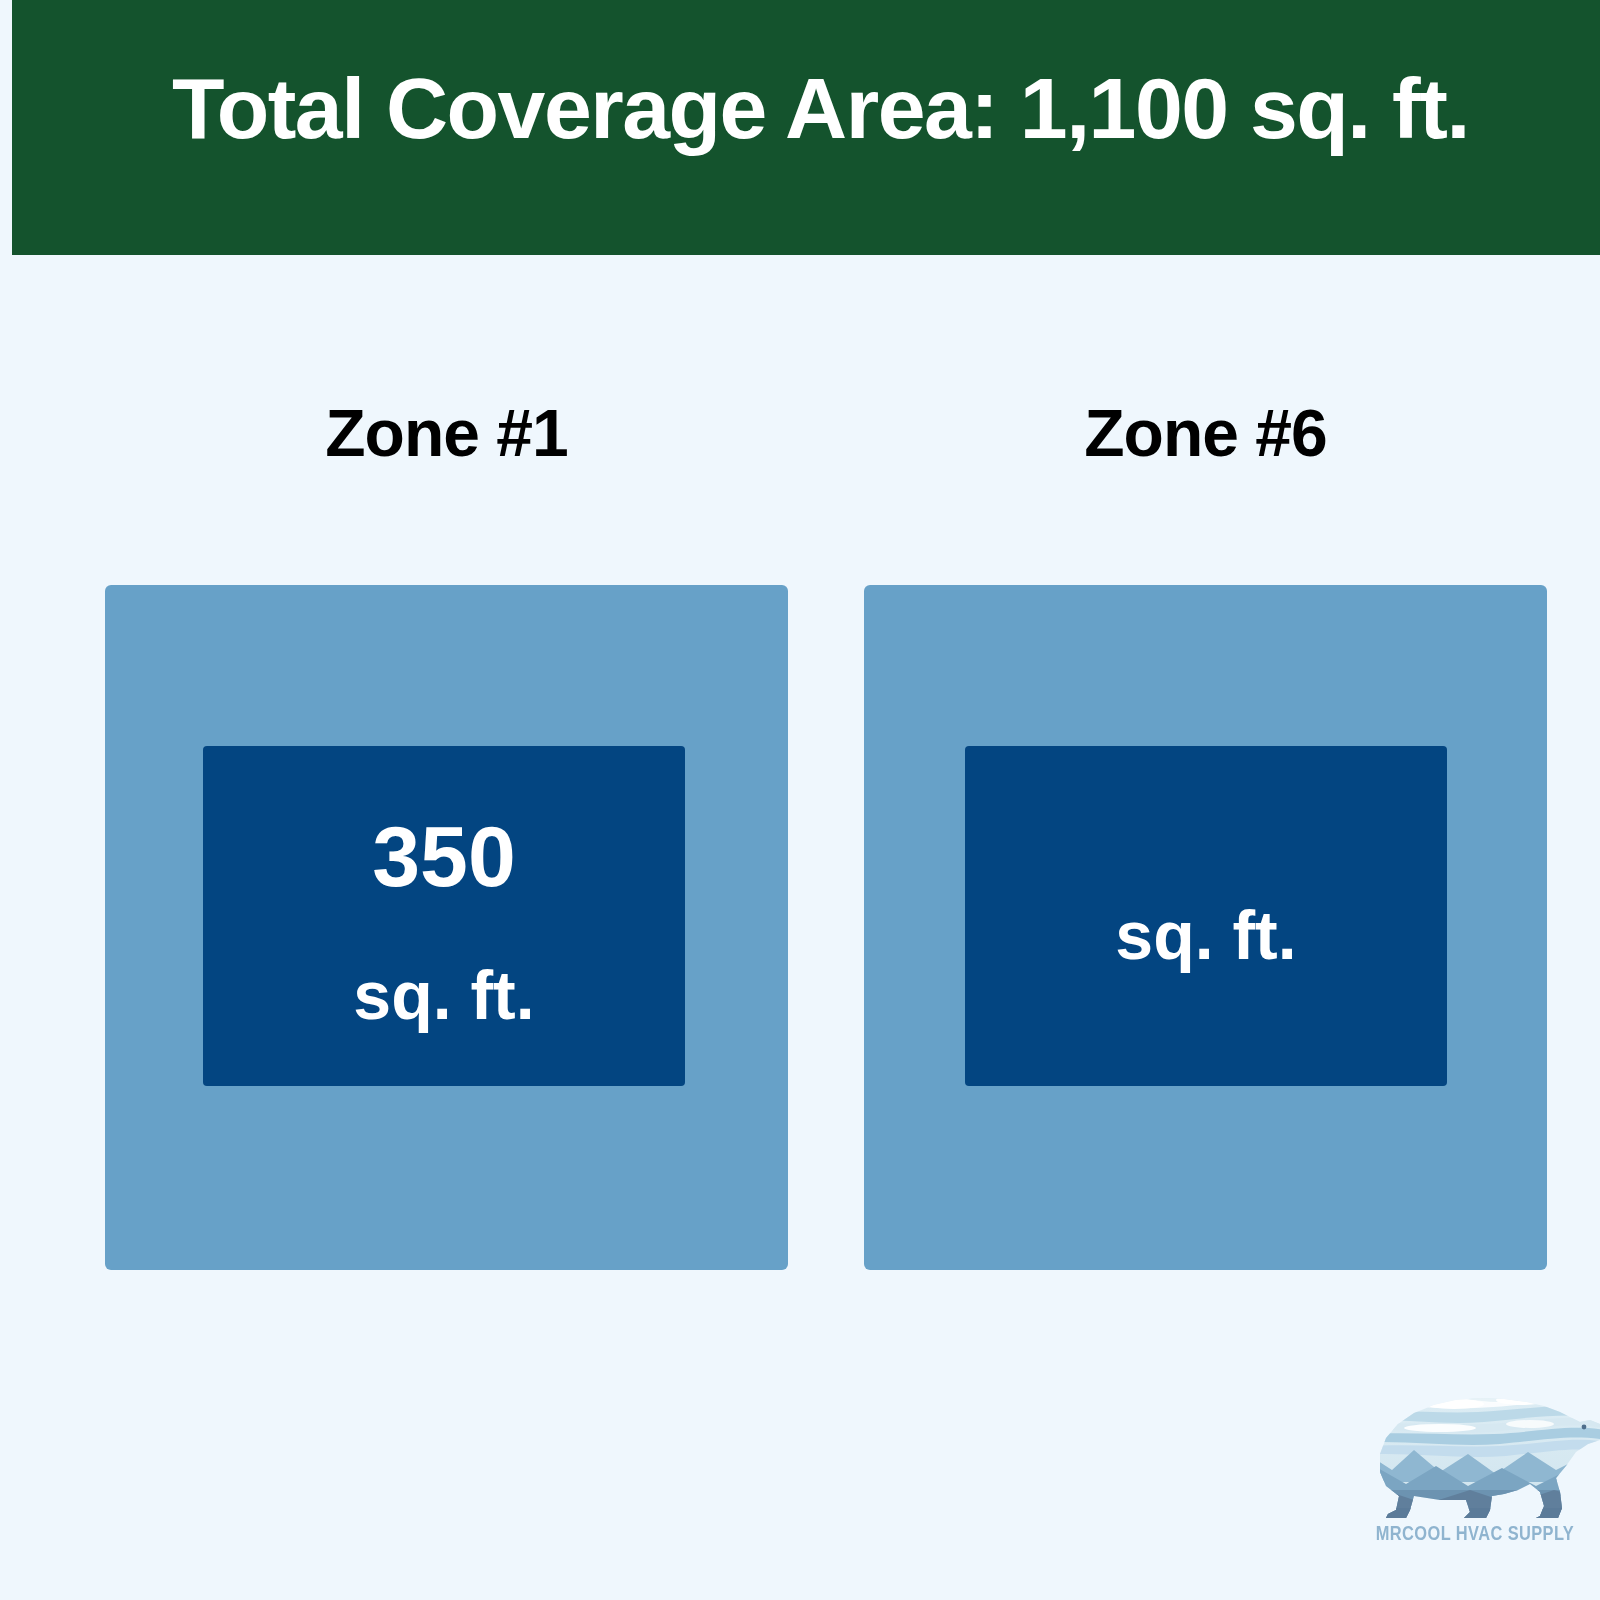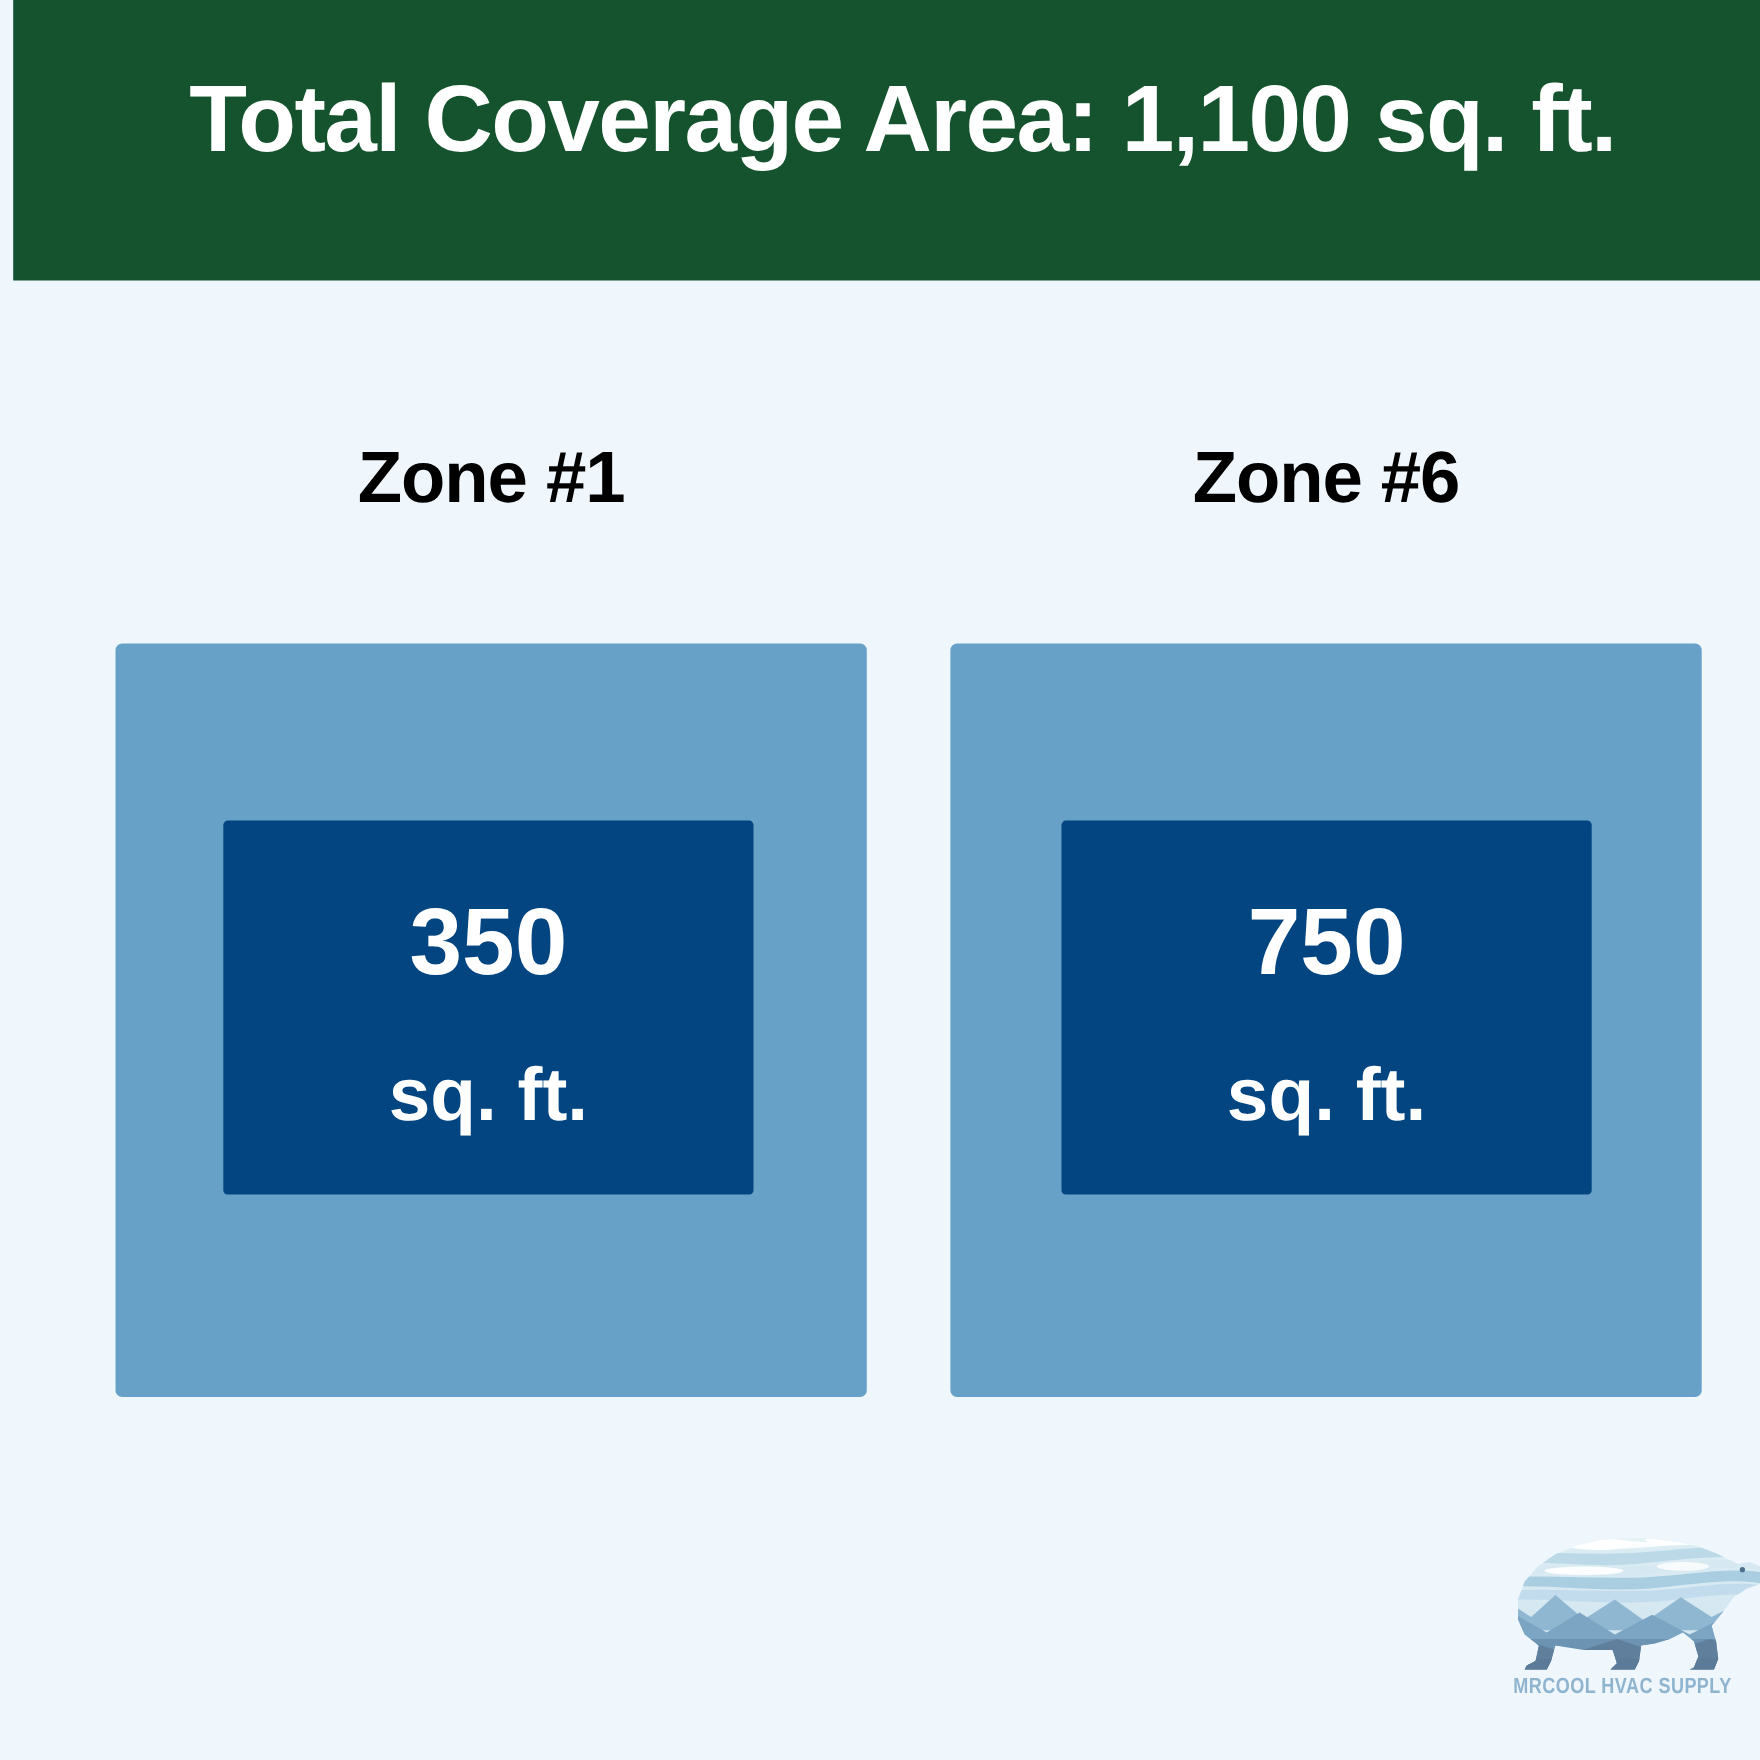--- a/index.html
+++ b/index.html
@@ -157,21 +157,20 @@
         <div class="card-value">350</div>
         <div class="card-unit">sq. ft.</div>
       </div>
     </div>
   </div>
 
   <div class="zone zone-2">
     <div class="zone-label">Zone #6</div>
     <div class="zone-box">
       <div class="zone-card">
-        <div class="card-value">750</div>
         <div class="card-unit">sq. ft.</div>
       </div>
     </div>
   </div>
 
 </div>
 
 <div class="logo">
   <div class="logo-mark">
     <svg viewBox="0 0 262 140" width="262" height="140" aria-hidden="true">

